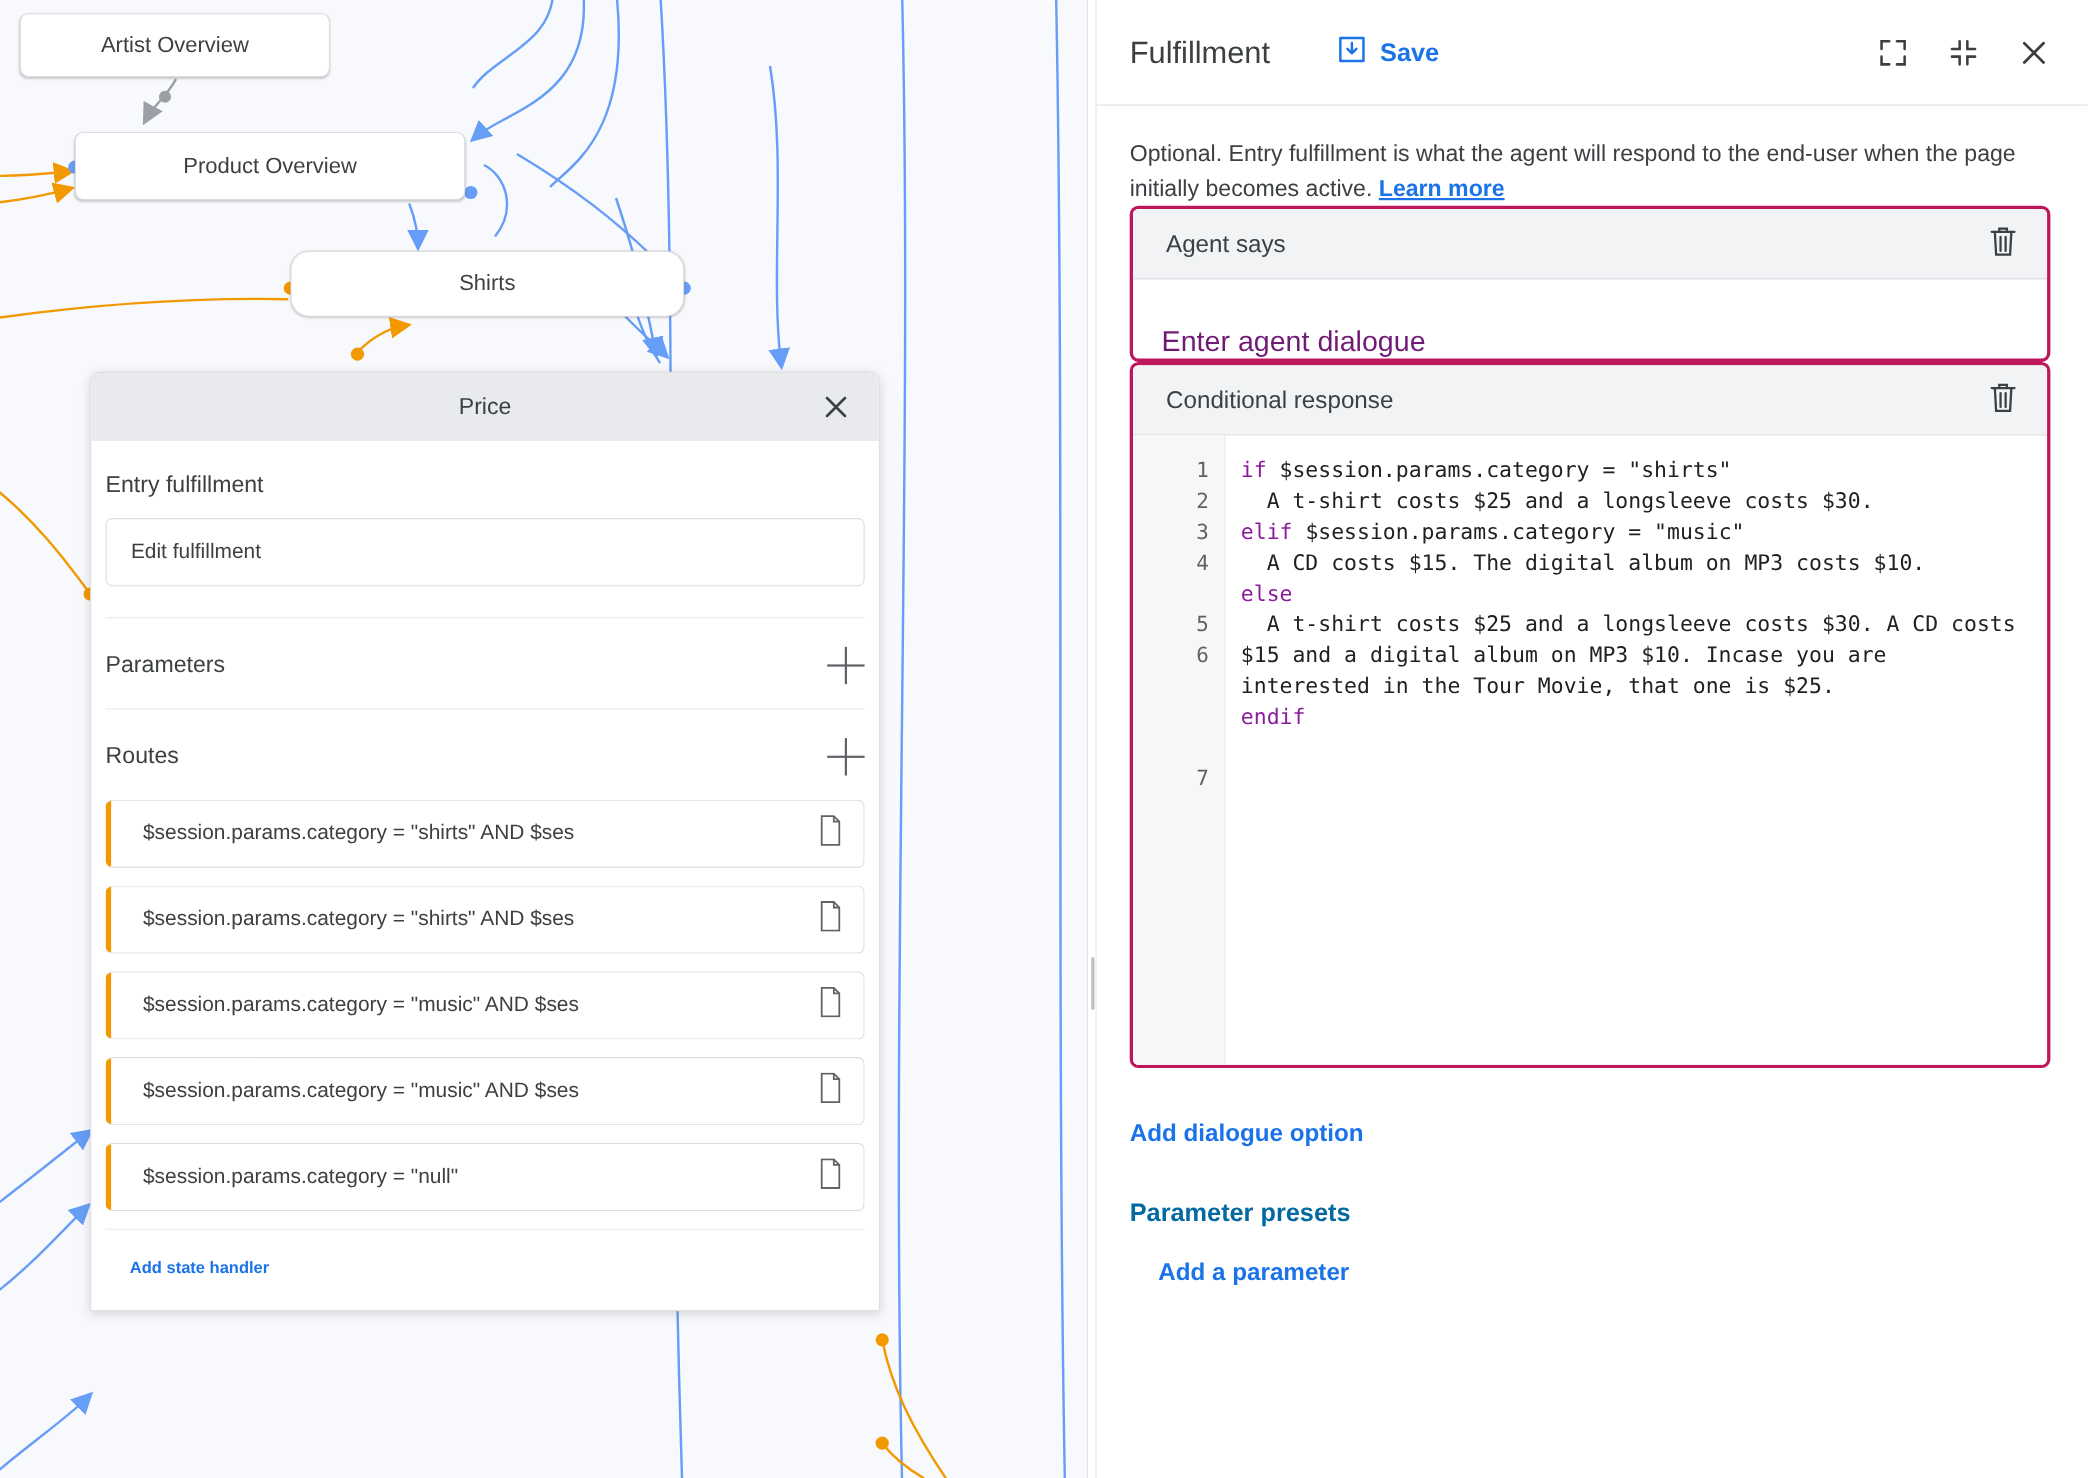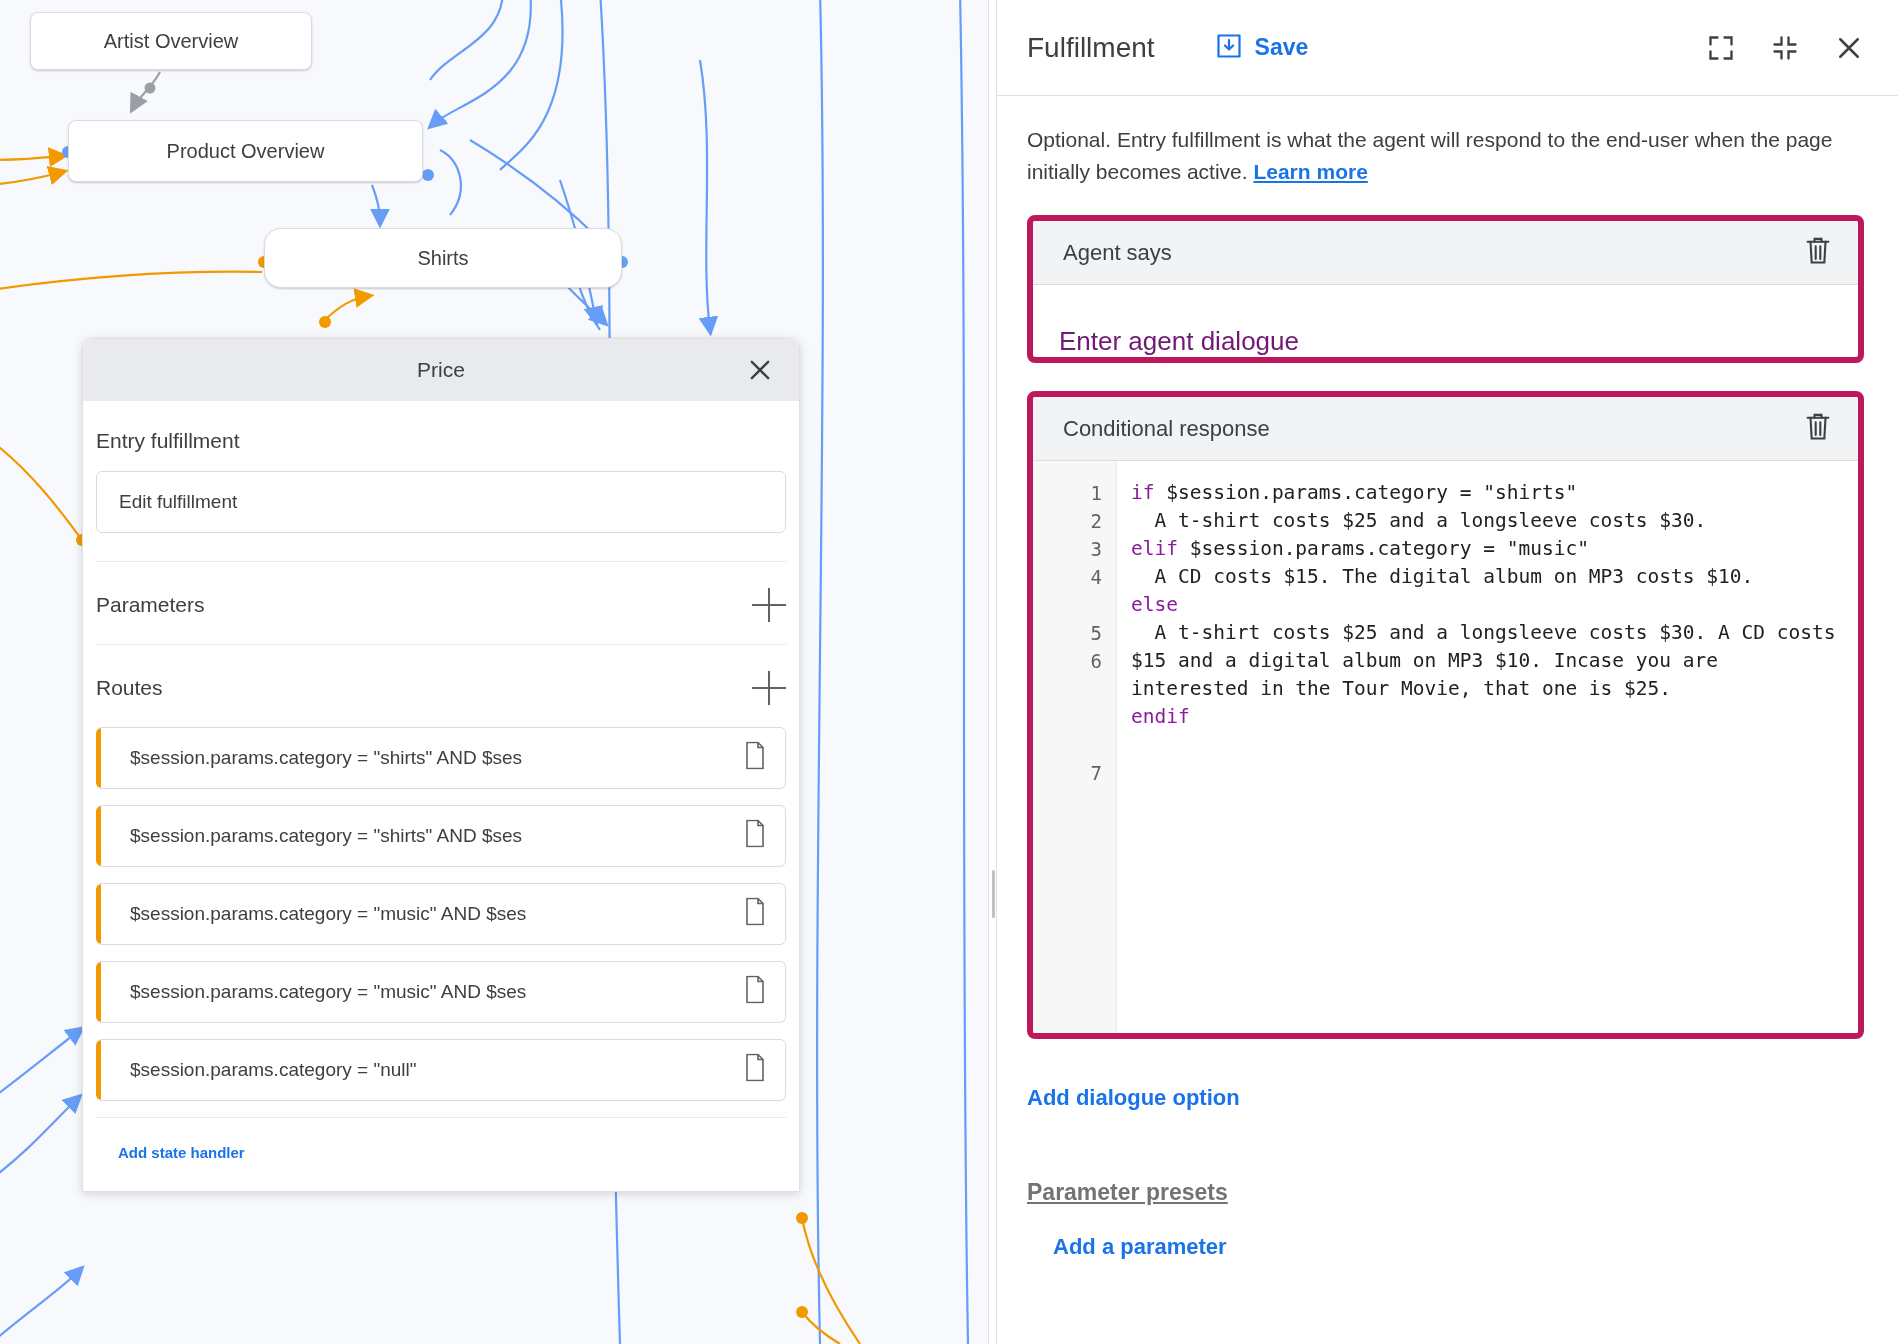--- a/index.html
+++ b/index.html
@@ -37,21 +37,21 @@
     background: #ffffff;
     border: 1px solid #dadce0;
     border-radius: 8px;
     box-shadow: 0 1px 2px rgba(60,64,67,.25);
     display: flex;
     align-items: center;
     justify-content: center;
     font-size: 20px;
     color: #3c4043;
   }
-  #node-artist { left: 30px; top: 12px; width: 282px; height: 58px; }
+  #node-artist { left: 18px; top: 12px; width: 282px; height: 58px; }
   #node-product { left: 68px; top: 120px; width: 355px; height: 62px; }
   #node-shirts { left: 264px; top: 228px; width: 358px; height: 60px; border-radius: 17px; }
 
   
   .price-panel {
     position: absolute;
     left: 82px;
     top: 338px;
     width: 718px;
     background: #ffffff;
@@ -224,23 +224,22 @@
   .right-body { padding: 28px 34px 0 30px; }
   .desc {
     font-size: 21px;
     line-height: 1.5;
     color: #3c4043;
     max-width: 840px;
   }
   .desc a { color: #1a73e8; font-weight: bold; text-decoration: underline; }
 
   .card {
-    border: 6px solid #be185d;
+    border: 3px solid #be185d;
     border-radius: 8px;
-    margin-top: 28px;
     background: #fff;
     overflow: hidden;
   }
   .card-head {
     height: 64px;
     background: #f1f3f4;
     display: flex;
     align-items: center;
     justify-content: space-between;
     padding: 0 24px 0 30px;
@@ -292,24 +291,23 @@
   .link-btn {
     color: #1a73e8;
     font-size: 22px;
     font-weight: bold;
     margin-top: 46px;
     display: inline-block;
     cursor: pointer;
   }
   .presets-title {
     font-size: 23px;
-    color: #737373;
+    color: #0369a1;
     font-weight: bold;
-    margin-top: 68px;
-    text-decoration: underline;
+    margin-top: 46px;
   }
   .add-param {
     color: #1a73e8;
     font-size: 22px;
     font-weight: bold;
     margin-top: 28px;
     margin-left: 26px;
     display: inline-block;
     cursor: pointer;
   }

